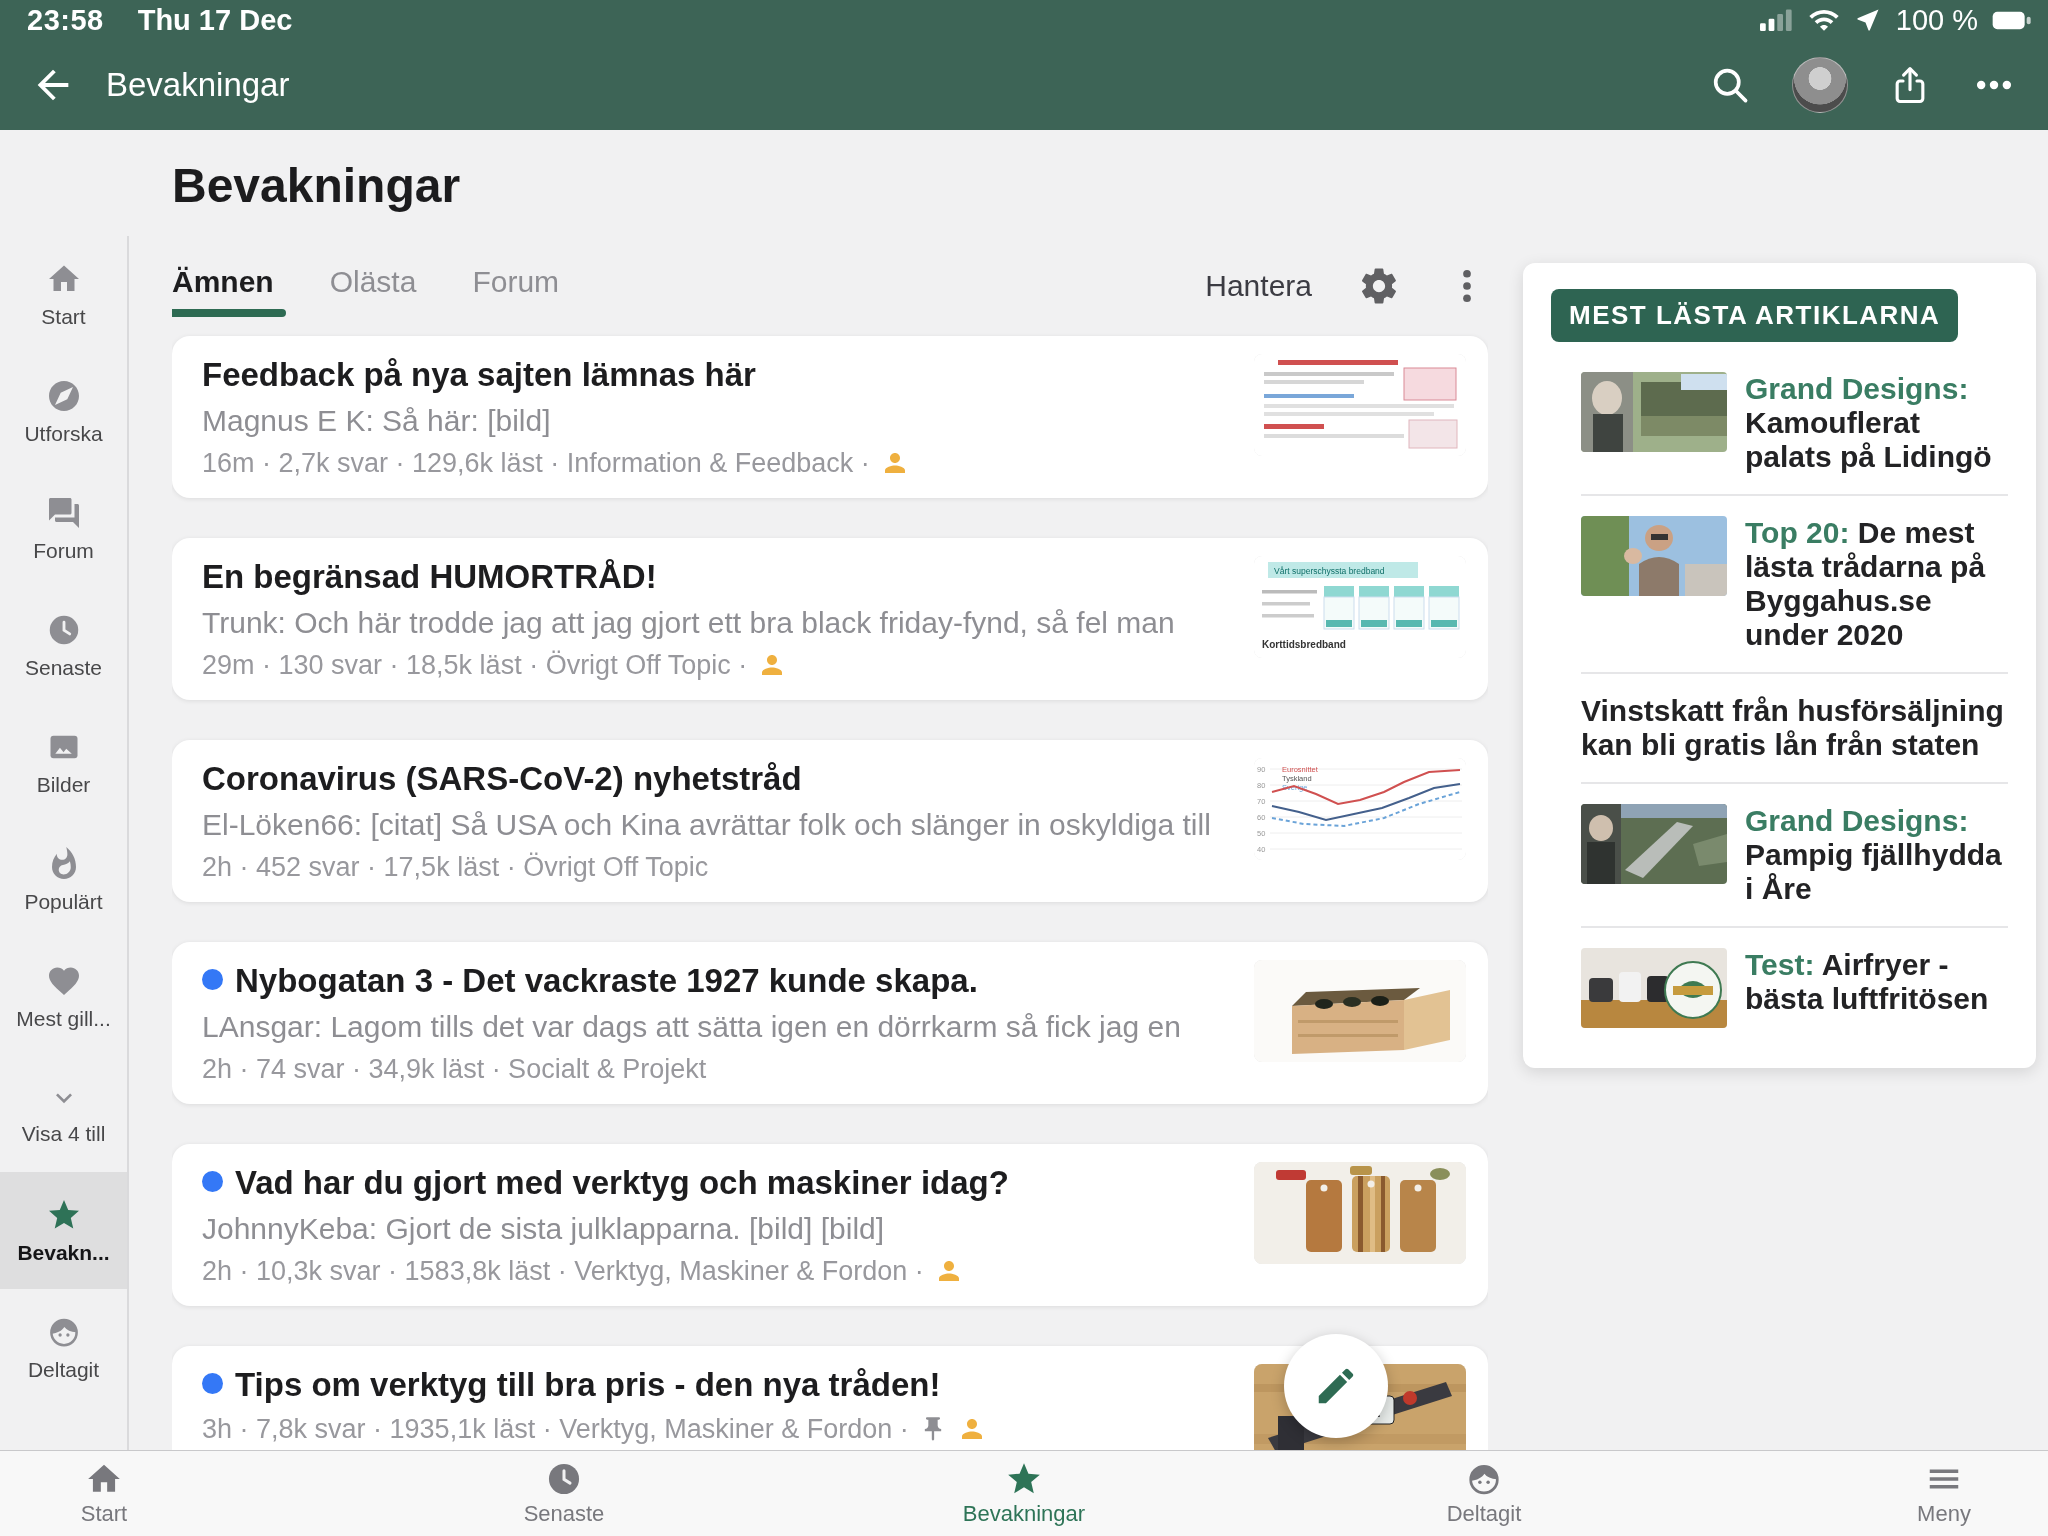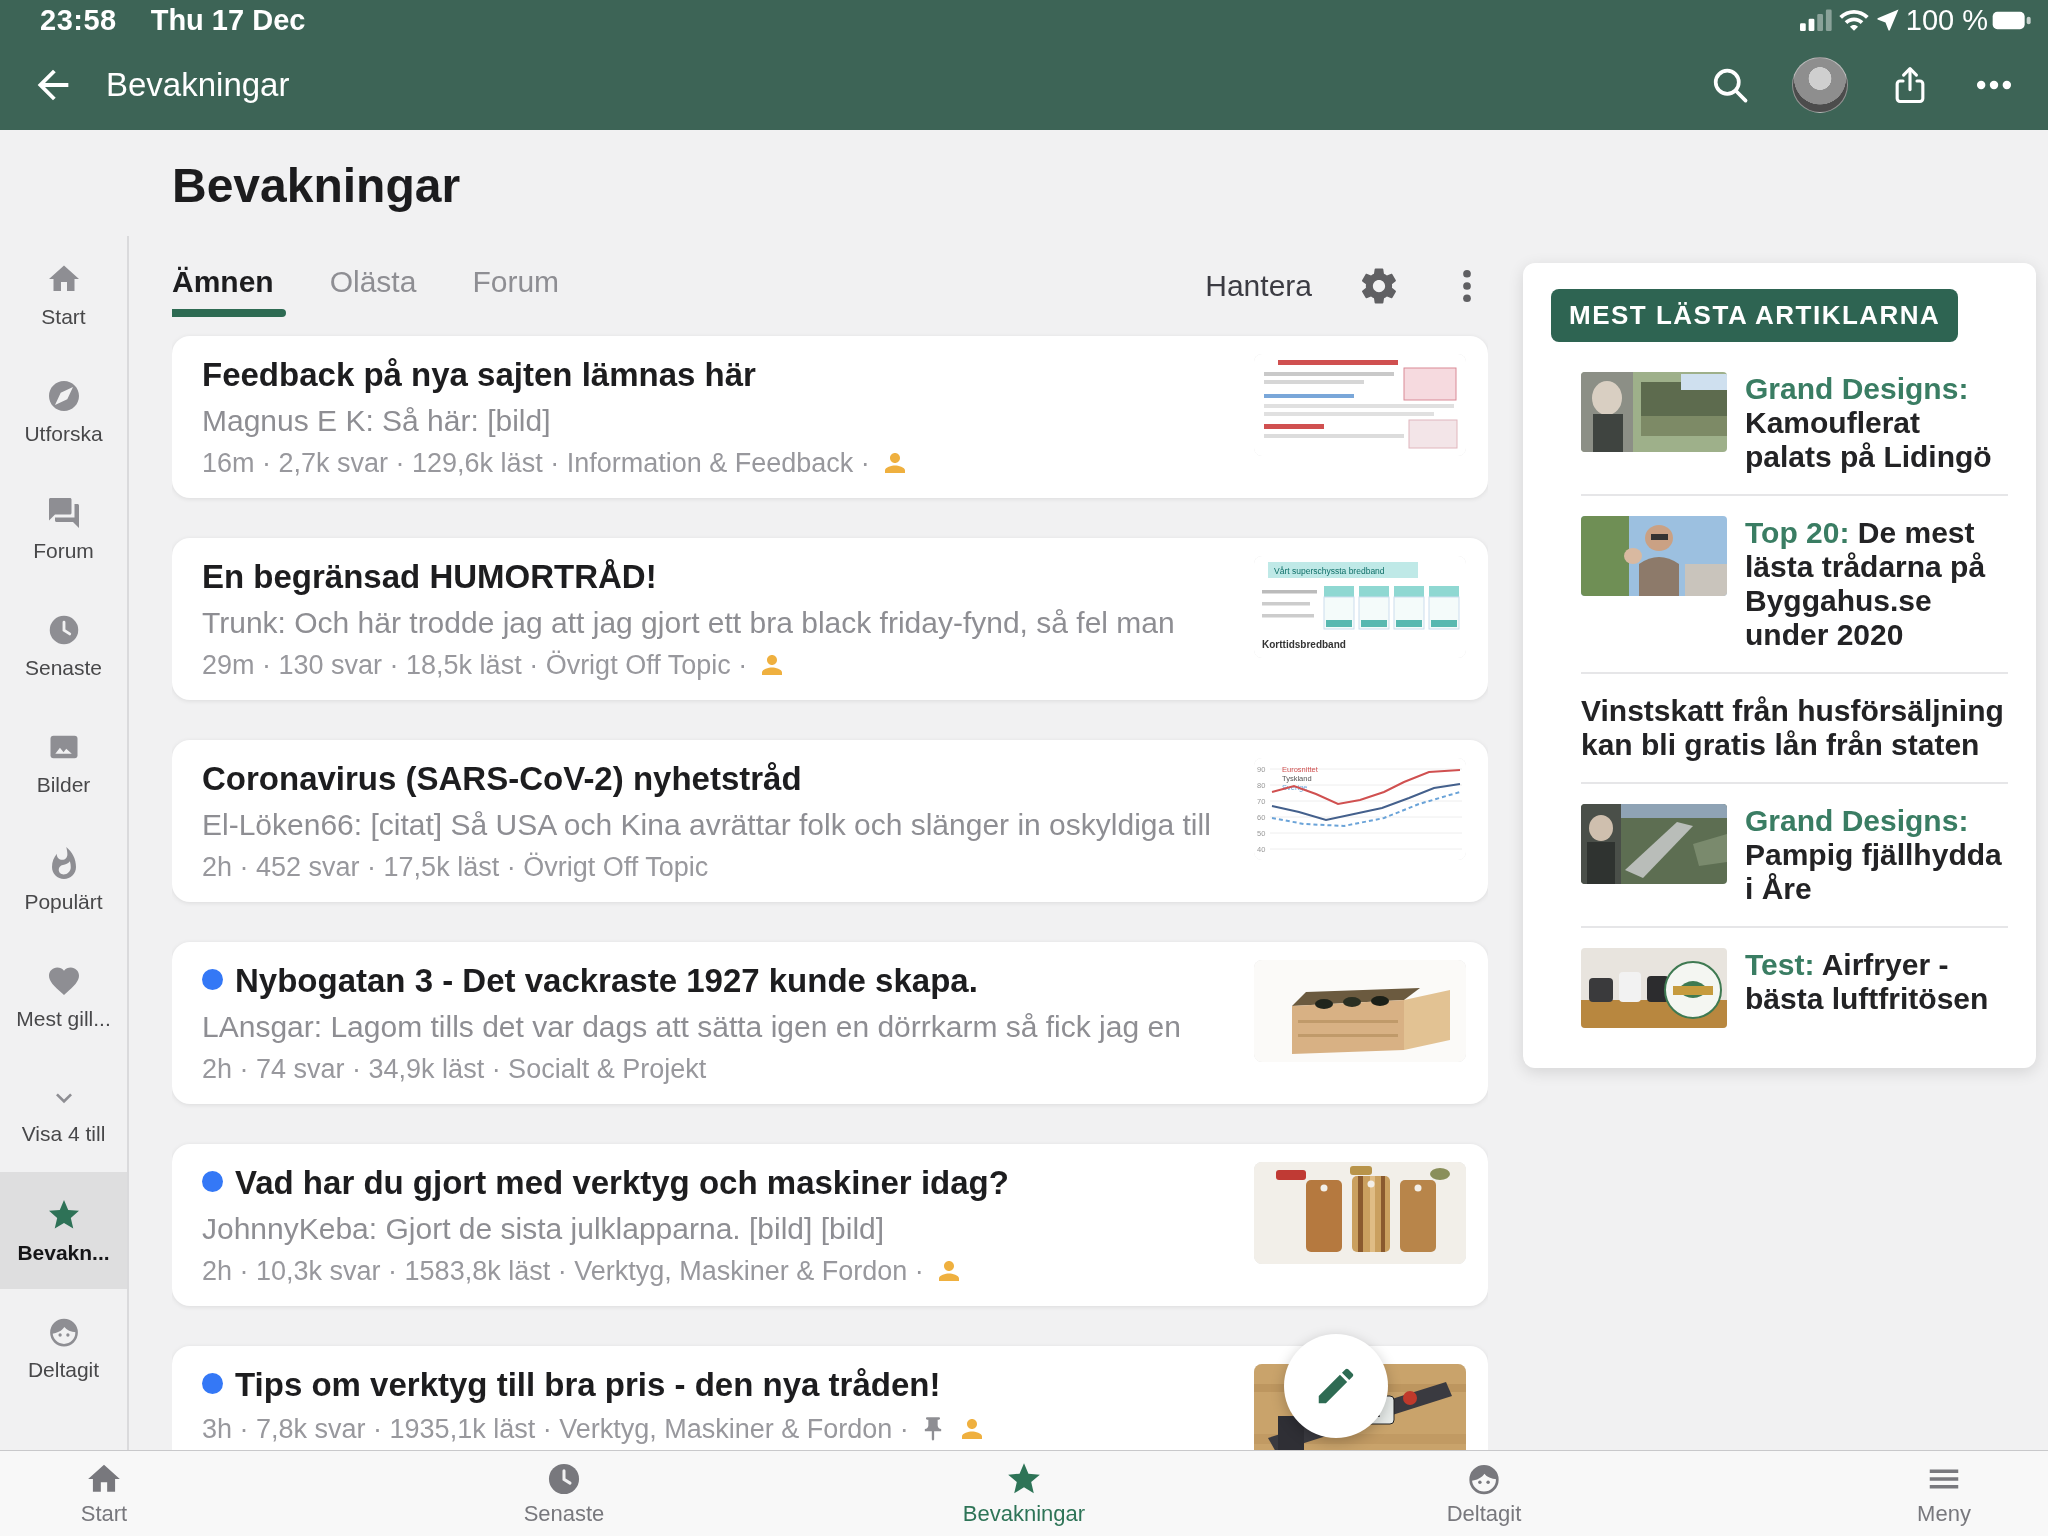--- a/index.html
+++ b/index.html
@@ -4,23 +4,23 @@
 <style>
   * { margin:0; padding:0; box-sizing:border-box; }
   html,body { width:2048px; height:1536px; }
   body { font-family:"Liberation Sans","DejaVu Sans",sans-serif; background:#f1f1f2; overflow:hidden; }
   .screen { position:relative; width:2048px; height:1536px; background:#f1f1f2; overflow:hidden; }
   .ic { display:block; fill:currentColor; }
 
   
   .statusbar { position:absolute; left:0; top:0; width:2048px; height:40px; background:#3d6456; color:#fff;
     display:flex; align-items:center; font-size:29px; }
-  .statusbar .time { margin-left:40px; font-weight:600; letter-spacing:.5px; }
+  .statusbar .time { margin-left:27px; font-weight:600; letter-spacing:.5px; }
   .statusbar .date { margin-left:34px; font-weight:600; }
-  .statusbar .right { margin-left:auto; display:flex; align-items:center; gap:4px; margin-right:16px; }
+  .statusbar .right { margin-left:auto; display:flex; align-items:center; gap:14px; margin-right:16px; }
   .navbar { position:absolute; left:0; top:40px; width:2048px; height:90px; background:#3d6456; color:#fff;
     display:flex; align-items:center; }
   .navbar .backbtn { width:46px; height:46px; margin-left:30px; color:#fff; cursor:pointer; }
   .navbar .navtitle { margin-left:30px; font-size:33px; font-weight:400; }
   .navbar .right { margin-left:auto; display:flex; align-items:center; gap:40px; margin-right:32px; }
   .navbar .nicon { width:44px; height:44px; color:#fff; }
   .avatar { width:56px; height:56px; border-radius:50%;
     background:radial-gradient(circle at 50% 38%, #cfcfcf 0 26%, #8e8e8e 27% 60%, #4c4c4c 61%);
     border:1px solid rgba(255,255,255,.4); }
 

